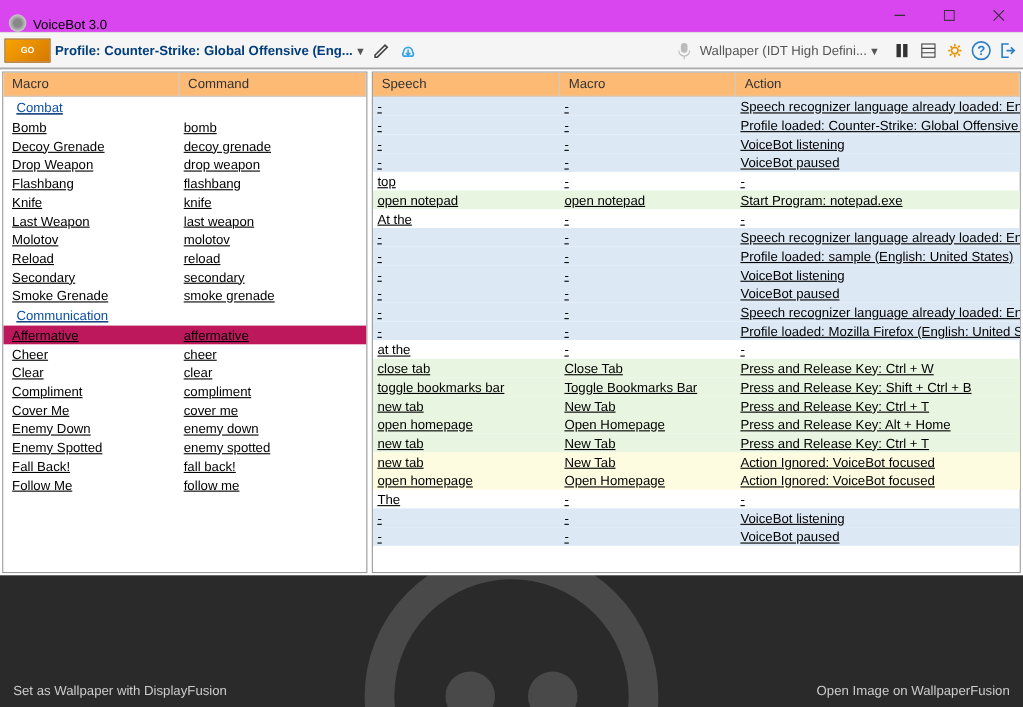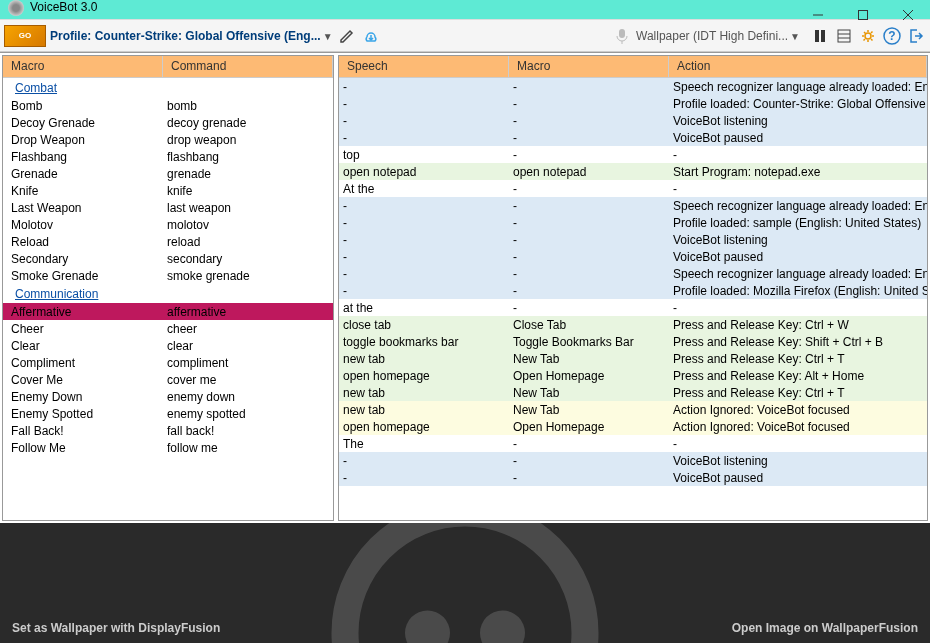--- a/index.html
+++ b/index.html
@@ -1,52 +1,52 @@
 <!DOCTYPE html>
 <html><head>
 <meta charset="utf-8">
 <style>
 * { margin:0; padding:0; box-sizing:border-box; font-family:"Segoe UI",Tahoma,sans-serif; font-size:12px; }
 body { width:930px; height:643px; overflow:hidden; background:#fff; display:flex; flex-direction:column; }
-.titlebar { height:20px; background:#5eead4; display:flex; align-items:flex-start; border-bottom:1px solid #ddd; }
+.titlebar { height:30px; background:#d946ef; display:flex; align-items:flex-end; border-bottom:1px solid #ddd; }
 .titlebar .icon { width:16px; height:16px; margin:0 6px 0 8px; background:radial-gradient(circle,#888 30%,#ccc 70%); border-radius:50%; }
 .titlebar .title { flex:1; }
 .winbtn { width:45px; height:30px; display:flex; align-items:center; justify-content:center; cursor:pointer; }
 .toolbar { height:32px; background:#f5f5f5; display:flex; align-items:center; border-bottom:1px solid #ccc; padding:0 4px; gap:4px; }
 .cs-icon { width:42px; height:22px; background:linear-gradient(135deg,#f7a400,#d67800); border:1px solid #a65c00; color:#fff; font-size:8px; font-weight:bold; display:flex; align-items:center; justify-content:center; }
 .profile-label { font-weight:bold; color:#003d7a; }
 .dd { color:#555; font-size:10px; margin-left:2px; }
 .spacer { flex:1; }
 .tool-icon { width:20px; height:20px; display:flex; align-items:center; justify-content:center; cursor:pointer; color:#555; }
 .mic-icon { color:#999; }
 .mic-label { color:#555; margin-right:6px; }
 .gear { color:#e89500; }
 .help { color:#2a7fc9; }
 .main { flex:1; display:flex; overflow:hidden; border-top:1px solid #999; }
 .panel { border:1px solid #999; margin:2px; display:flex; flex-direction:column; overflow:hidden; }
 .left { width:332px; }
 .right { flex:1; }
 .header-row { display:flex; background:#fdba74; border-bottom:1px solid #ccc; height:22px; }
 .header-cell { padding:3px 8px; border-right:1px solid #ccc; color:#333; }
-.scroll-area { flex:1; overflow-y:scroll; overflow-x:hidden; position:relative; }
+.scroll-area { flex:1; overflow-y:scroll; overflow-x:hidden; position:relative;text-decoration:underline; }
 .scroll-x { overflow-x:scroll; }
 .row { display:flex; height:17px; align-items:center; white-space:nowrap; }
 .row.selected { background:#be185d; }
 .row.green { background:#e8f5e0; }
 .row.blue { background:#dce9f5; }
 .row.yellow { background:#fdfce0; }
 .section { color:#0a4fa5; padding:3px 12px; height:19px; display:flex; align-items:center; text-decoration:underline; }
 .c1 { width:160px; padding-left:8px; }
 .c2 { flex:1; padding-left:4px; }
 .rc1 { width:170px; padding-left:4px; }
 .rc2 { width:160px; padding-left:4px; }
 .rc3 { flex:1; padding-left:4px; overflow:hidden; }
 .bottom { height:120px; background:#2a2a2a; color:#ccc; display:flex; align-items:flex-end; justify-content:space-between; padding:8px 12px; position:relative; overflow:hidden; }
 .bottom .bg { position:absolute; top:-40px; left:50%; transform:translateX(-50%); width:300px; height:300px; opacity:0.15; }
-.bottom a { color:#ccc; position:relative; z-index:1; text-decoration:none;font-weight:bold; }
+.bottom a { color:#ccc; position:relative; z-index:1; text-decoration:none; }
 svg { display:block; }
 ::-webkit-scrollbar { width:17px; height:17px; }
 ::-webkit-scrollbar-track { background:#f0f0f0; }
 ::-webkit-scrollbar-thumb { background:#c0c0c0; border:1px solid #a0a0a0; }
 ::-webkit-scrollbar-button { background:#f0f0f0; height:17px; border:1px solid #ccc; }
 </style>
 </head>
 <body>
 
 <div class="titlebar">
@@ -142,24 +142,20 @@
           <div class="c1">Decoy Grenade</div>
           <div class="c2">decoy grenade</div>
         </div>
         <div class="row">
           <div class="c1">Drop Weapon</div>
           <div class="c2">drop weapon</div>
         </div>
         <div class="row">
           <div class="c1">Flashbang</div>
           <div class="c2">flashbang</div>
-        </div>
-        <div class="row">
-          <div class="c1">Grenade</div>
-          <div class="c2">grenade</div>
         </div>
         <div class="row">
           <div class="c1">Knife</div>
           <div class="c2">knife</div>
         </div>
         <div class="row">
           <div class="c1">Last Weapon</div>
           <div class="c2">last weapon</div>
         </div>
         <div class="row">

